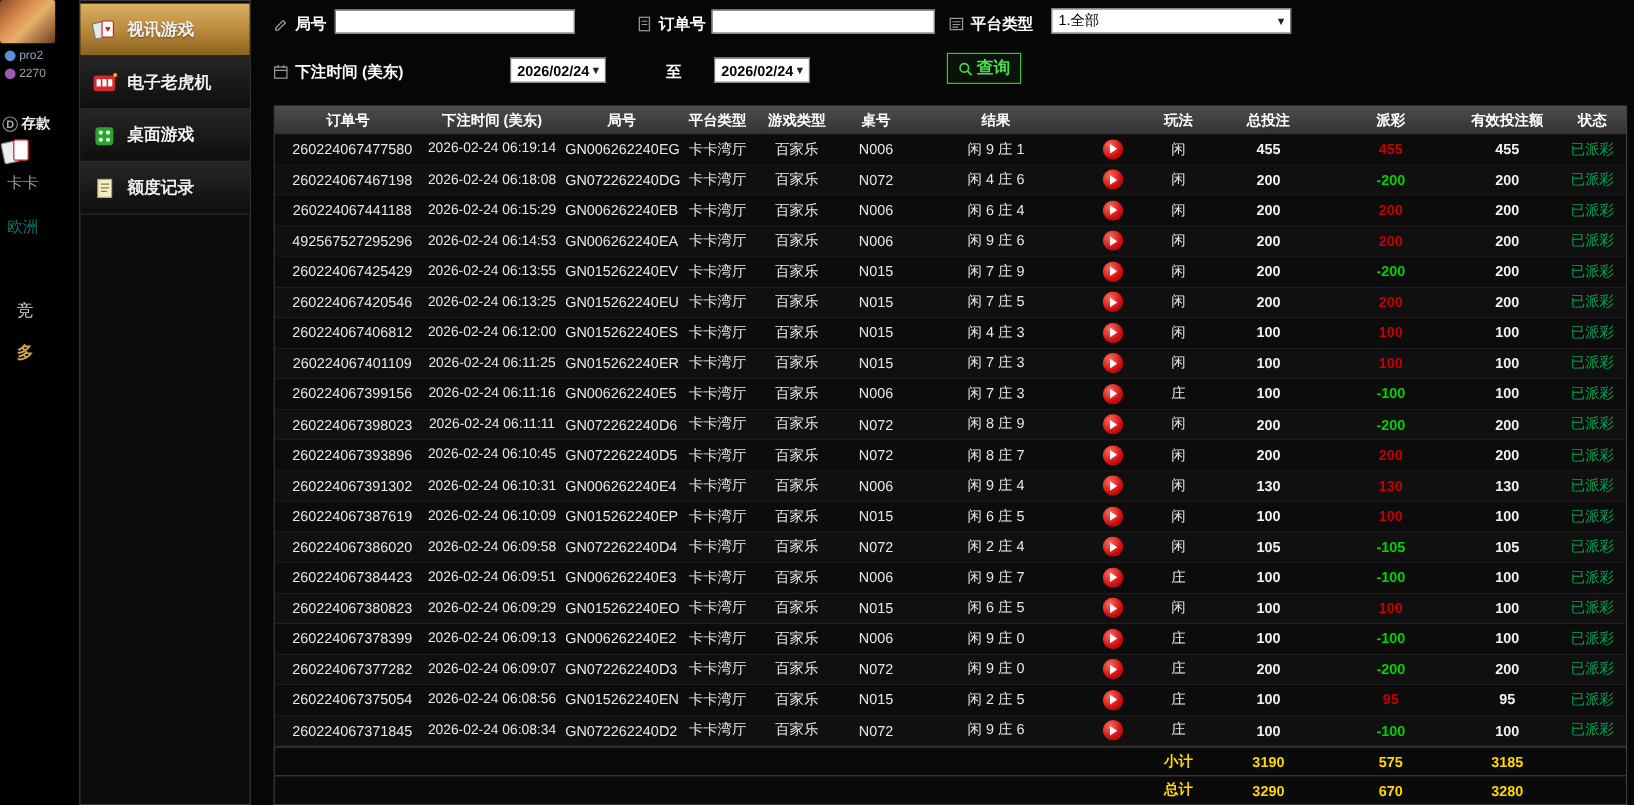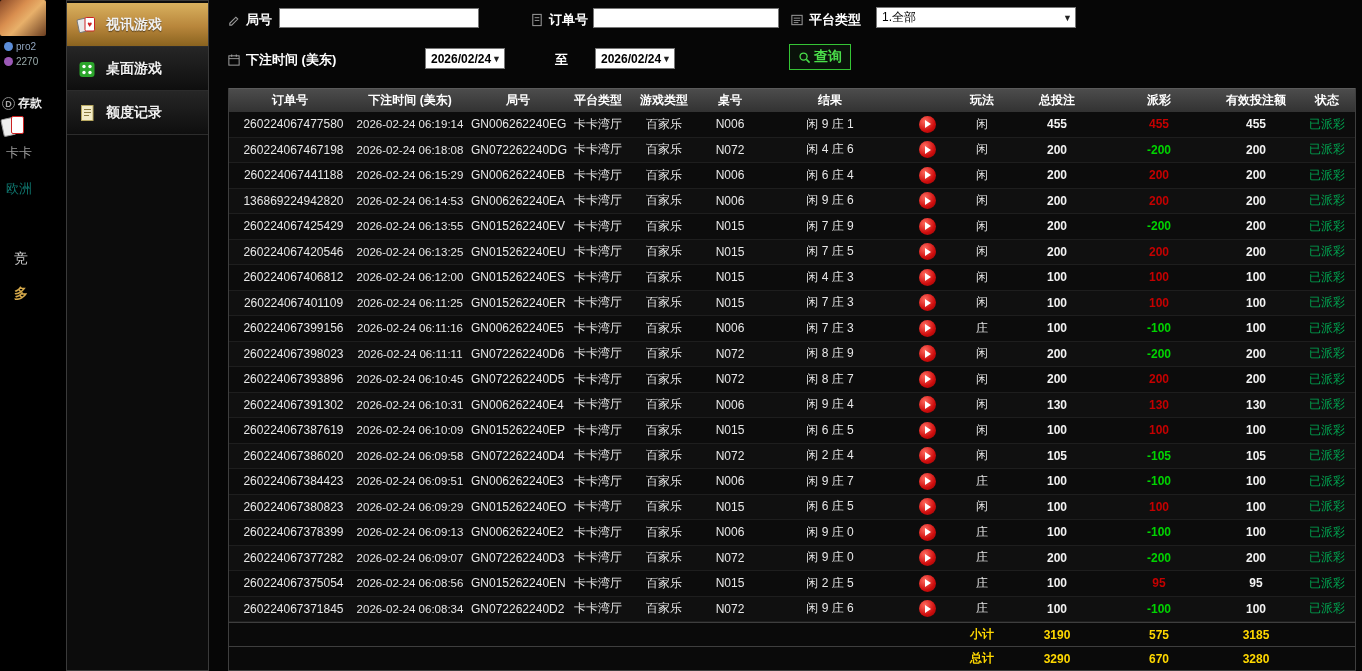--- a/index.html
+++ b/index.html
@@ -138,20 +138,32 @@
           <rect x="2" y="4" width="9" height="13" rx="1.2" fill="#e8e8e8" stroke="#777" transform="rotate(-12 6 10)"></rect>
           <rect x="9" y="2.5" width="9.5" height="13.5" rx="1.2" fill="#fff" stroke="#c22"></rect>
           <text x="11.5" y="12" font-size="8" fill="#c22">♥</text>
         </svg>
       </span>
       <span class="mlabel">视讯游戏</span>
     </div>
     <div class="menu-item">
       <span class="micon">
         <svg width="22" height="20" viewBox="0 0 22 20">
+          <rect x="2" y="4" width="18" height="13" rx="2" fill="#d42a2a"></rect>
+          <rect x="4.5" y="7" width="3.5" height="6" fill="#fff"></rect>
+          <rect x="9.3" y="7" width="3.5" height="6" fill="#fff"></rect>
+          <rect x="14.1" y="7" width="3.5" height="6" fill="#fff"></rect>
+          <circle cx="20" cy="3.5" r="1.6" fill="#ffb300"></circle>
+        </svg>
+      </span>
+      <span class="mlabel">电子老虎机</span>
+    </div>
+    <div class="menu-item">
+      <span class="micon">
+        <svg width="22" height="20" viewBox="0 0 22 20">
           <rect x="3.5" y="3" width="15" height="15" rx="3" fill="#2ba52b"></rect>
           <circle cx="8" cy="7.5" r="1.7" fill="#fff"></circle>
             <circle cx="14" cy="7.5" r="1.7" fill="#fff"></circle>
           <circle cx="8" cy="13.5" r="1.7" fill="#fff"></circle>
             <circle cx="14" cy="13.5" r="1.7" fill="#fff"></circle>
         </svg>
       </span>
       <span class="mlabel">桌面游戏</span>
     </div>
     <div class="menu-item">
@@ -305,21 +317,21 @@
             </span>
     </div>
     <div class="td c-beton">闲</div>
     <div class="td c-total">200</div>
     <div class="td c-payout pos">200</div>
     <div class="td c-valid">200</div>
     <div class="td c-status">已派彩</div>
   </div>
 
   <div class="trow grid-cols">
-    <div class="td c-order">136869224942820</div>
+    <div class="td c-order">492567527295296</div>
     <div class="td c-time">2026-02-24 06:14:53</div>
     <div class="td c-round">GN006262240EA</div>
     <div class="td c-platform">卡卡湾厅</div>
     <div class="td c-game">百家乐</div>
     <div class="td c-table">N006</div>
     <div class="td c-result">闲 9 庄 6</div>
     <div class="td c-play">
       <span class="play-btn">
               <span class="play-tri"></span>
             </span>

